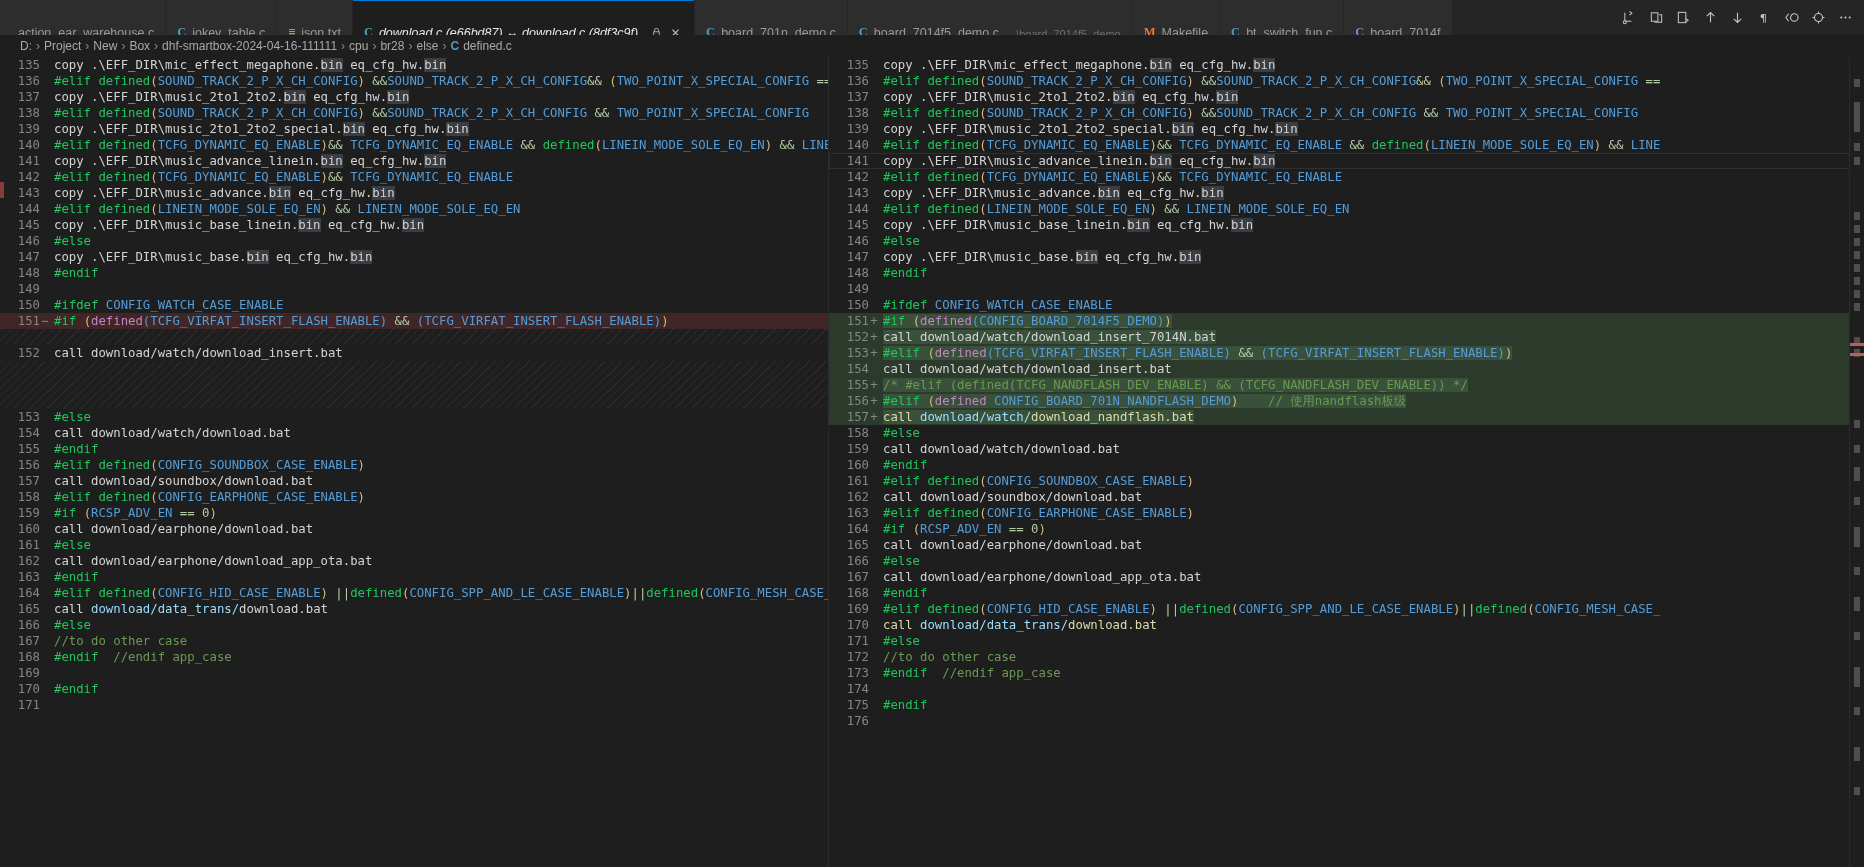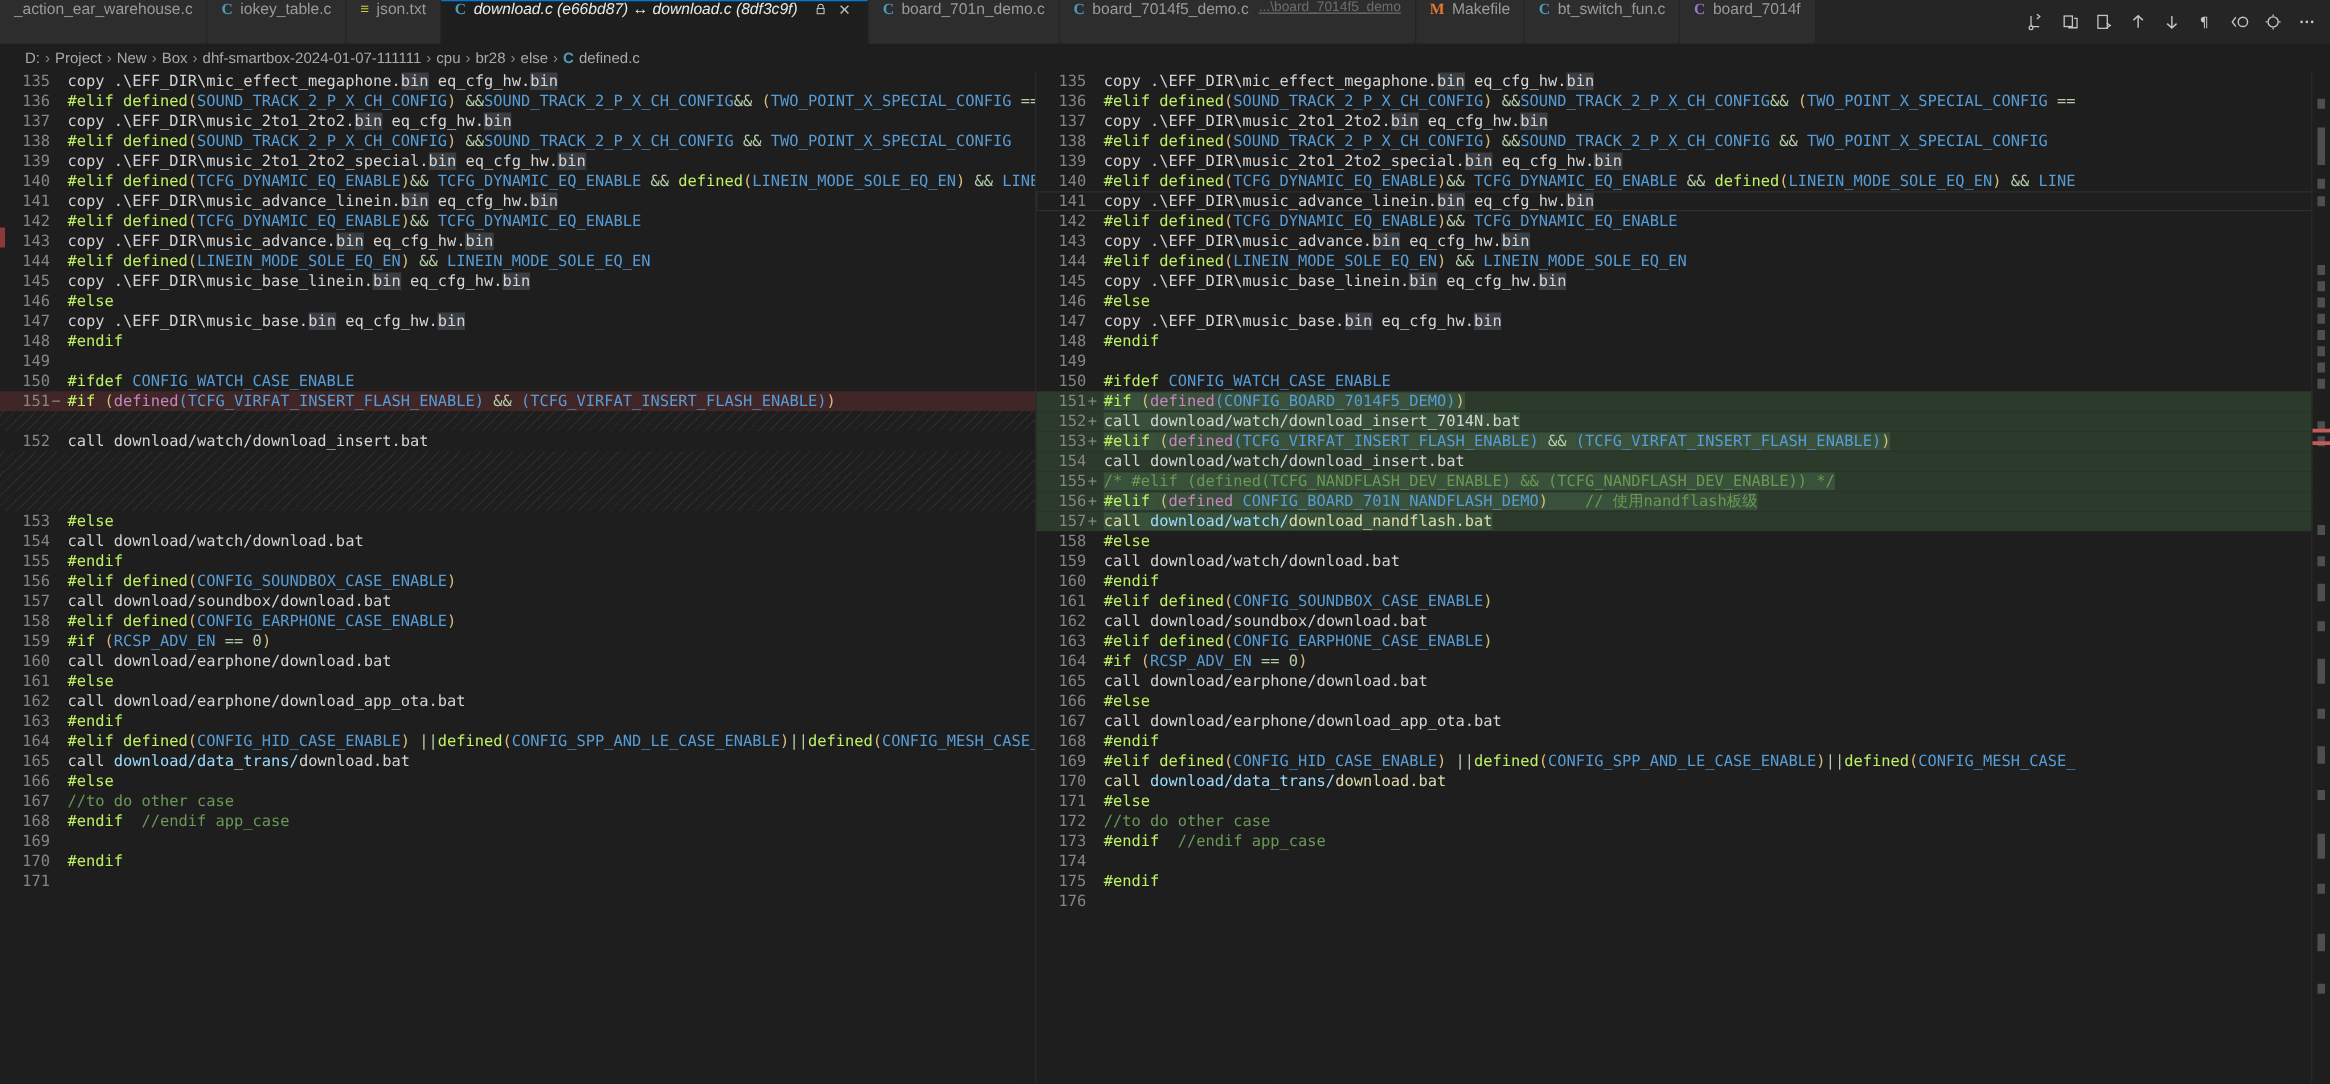--- a/index.html
+++ b/index.html
@@ -11,21 +11,21 @@
   }
   .app{ width:1864px; height:867px; display:flex; flex-direction:column; background:#1e1e1e; position:relative; }
 
   
   .tabbar{
     height:35px; background:#252526; display:flex; align-items:stretch;
     flex:0 0 35px; position:relative; overflow:hidden;
   }
   .tabs{ display:flex; align-items:stretch; flex:1 1 auto; overflow:hidden; }
   .tab{
-    display:flex; align-items:flex-start; gap:6px;
+    display:flex; align-items:flex-end; gap:6px;
     padding:0 11px; height:40px; min-width:0;
     background:#2d2d2d; color:#9a9a9a;
     border-right:1px solid #252526;
     font-size:12.5px; white-space:nowrap; position:relative; cursor:pointer;
   }
   .tab .tlabel{ overflow:hidden; text-overflow:ellipsis; }
   .tab.active{
     background:#1e1e1e; color:#e7e7e7;
   }
   .tab.active::before{
@@ -87,21 +87,21 @@
   .row-del{ background:#402626; }
   .seg-add{ background:#39503a; }
 
   .filler{
     background-color:#1e1e1e;
     background-image:repeating-linear-gradient(
       -45deg, rgba(255,255,255,0.055) 0 1px, transparent 1px 6px);
   }
 
   
-  .t-pre{ color:#bef264; }
+  .t-pre{ color:#22c55e; }
   .t-macro{ color:#569cd6; }     
   .t-paren{ color:#d7ba7d; }
   .t-paren2{ color:#c586c0; }
   .t-paren3{ color:#569cd6; }
   .t-op{ color:#b5cea8; }        
   .t-txt{ color:#d4d4d4; }
   .t-cmt{ color:#6a9955; }
   .t-num{ color:#b5cea8; }
   .t-fn{ color:#dcdcaa; }
   .t-sel{ background:#3a3d41; }
@@ -235,21 +235,21 @@
 
   <div class="breadcrumbs" id="breadcrumb">
       <span class="crumb">D:</span>
       <span class="sep">›</span>
       <span class="crumb">Project</span>
       <span class="sep">›</span>
       <span class="crumb">New</span>
       <span class="sep">›</span>
       <span class="crumb">Box</span>
       <span class="sep">›</span>
-      <span class="crumb">dhf-smartbox-2024-01-07-111111</span>
+      <span class="crumb">dhf-smartbox-2024-04-16-111111</span>
       <span class="sep">›</span>
       <span class="crumb">cpu</span>
       <span class="sep">›</span>
       <span class="crumb">br28</span>
       <span class="sep">›</span>
       <span class="crumb">else</span>
       <span class="sep">›</span>
       <span class="crumb">
         <span class="ficon ic-c" style="font-weight: bold;">C</span>
         <span>defined.c</span>

